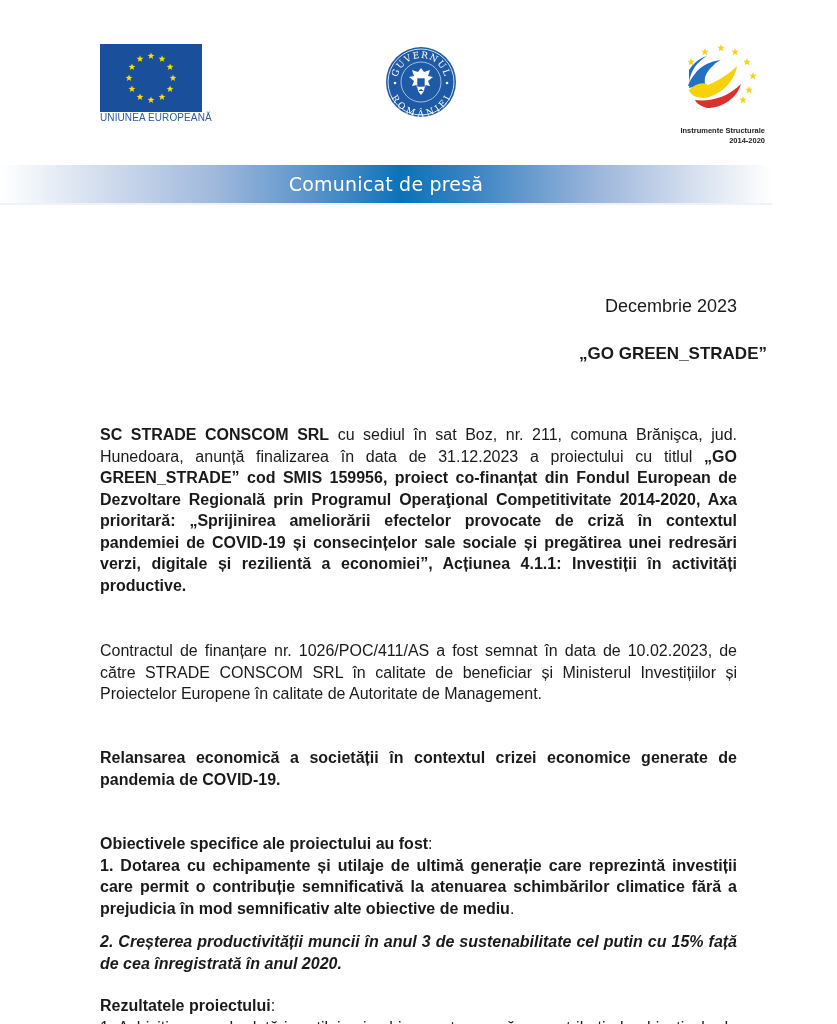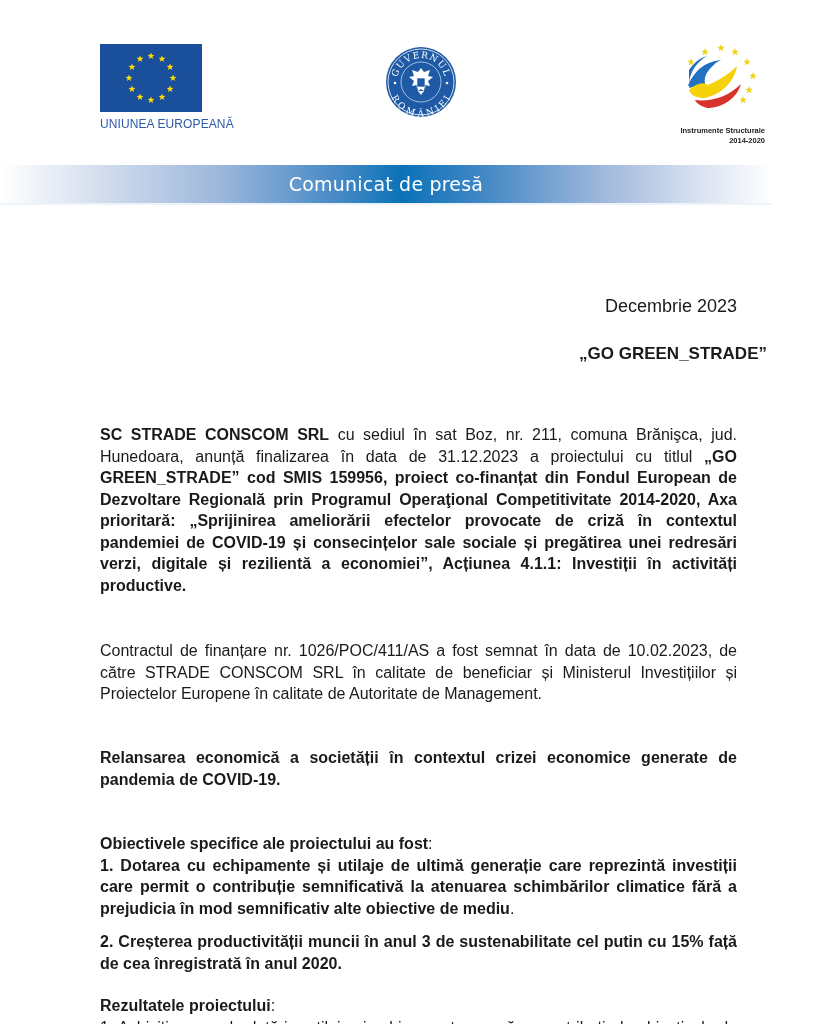--- a/index.html
+++ b/index.html
@@ -28,23 +28,22 @@
       width: 104px;
     }
     .eu-flag {
       width: 102px;
       height: 68px;
       background: #1a4f9c;
       position: relative;
     }
     .eu-flag svg { position: absolute; left: 0; top: 0; }
     .eu-caption {
-      font-size: 12px;
+      font-size: 10px;
       color: #2a5aa8;
-      margin-top: 5px;
       letter-spacing: 0.1px;
       white-space: nowrap;
     }
     .gov-logo {
       position: absolute;
       left: 385px;
       top: 46px;
       width: 72px;
       height: 72px;
     }
@@ -115,21 +114,21 @@
       font-size: 16px;
       line-height: 21.5px;
       text-align: justify;
     }
     .content p { margin: 0; }
     .b { font-weight: bold; }
     .p-intro { margin-bottom: 44px !important; }
     .p-contract { margin-bottom: 21px !important; }
     .p-general { margin-bottom: 43px !important; }
     .p-spec1 { margin-bottom: 12px !important; }
-    .p-spec2 { margin-bottom: 21px !important; }
+    .p-spec2 { margin-bottom: 21px !important; font-style: italic; }
   </style>
 </head>
 <body>
 
 <div class="logos">
   <div class="eu-logo">
     <div class="eu-flag">
       <svg width="102" height="68" viewBox="0 0 102 68" id="eu-stars">
           <path d="M51.00 8.40 L51.89 10.78 L54.42 10.89 L52.44 12.47 L53.12 14.91 L51.00 13.51 L48.88 14.91 L49.56 12.47 L47.58 10.89 L50.11 10.78 Z" fill="#ffdd00"></path>
           <path d="M62.00 11.35 L62.89 13.72 L65.42 13.83 L63.44 15.41 L64.12 17.86 L62.00 16.46 L59.88 17.86 L60.56 15.41 L58.58 13.83 L61.11 13.72 Z" fill="#ffdd00"></path>

